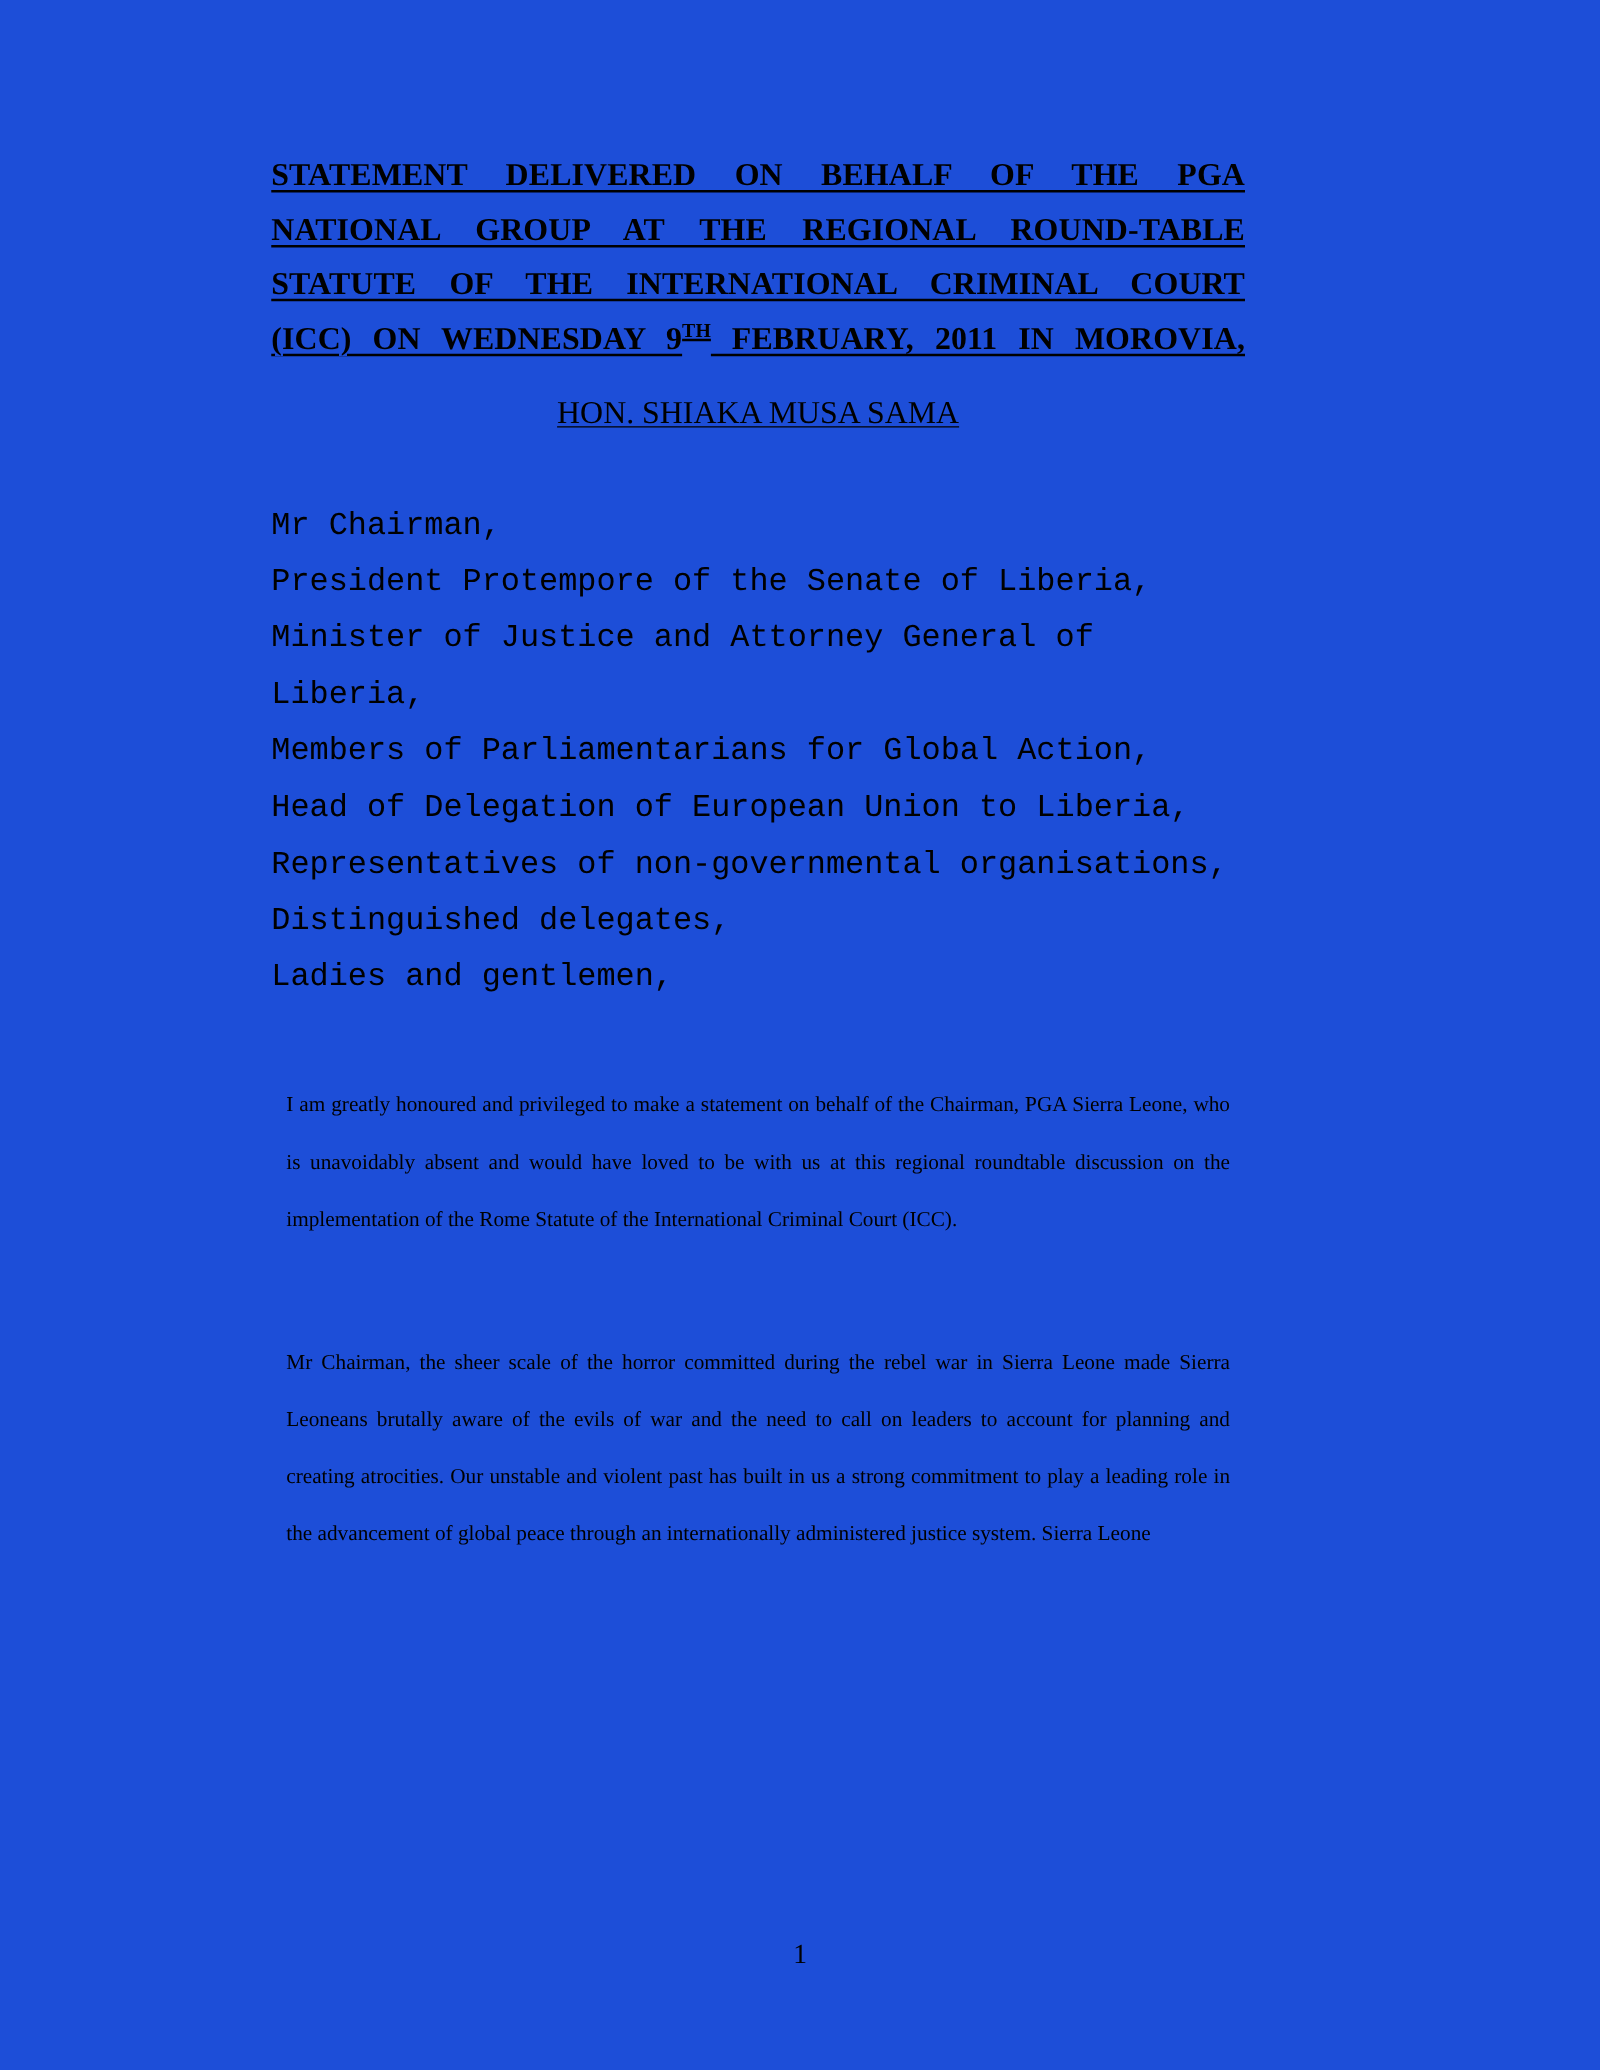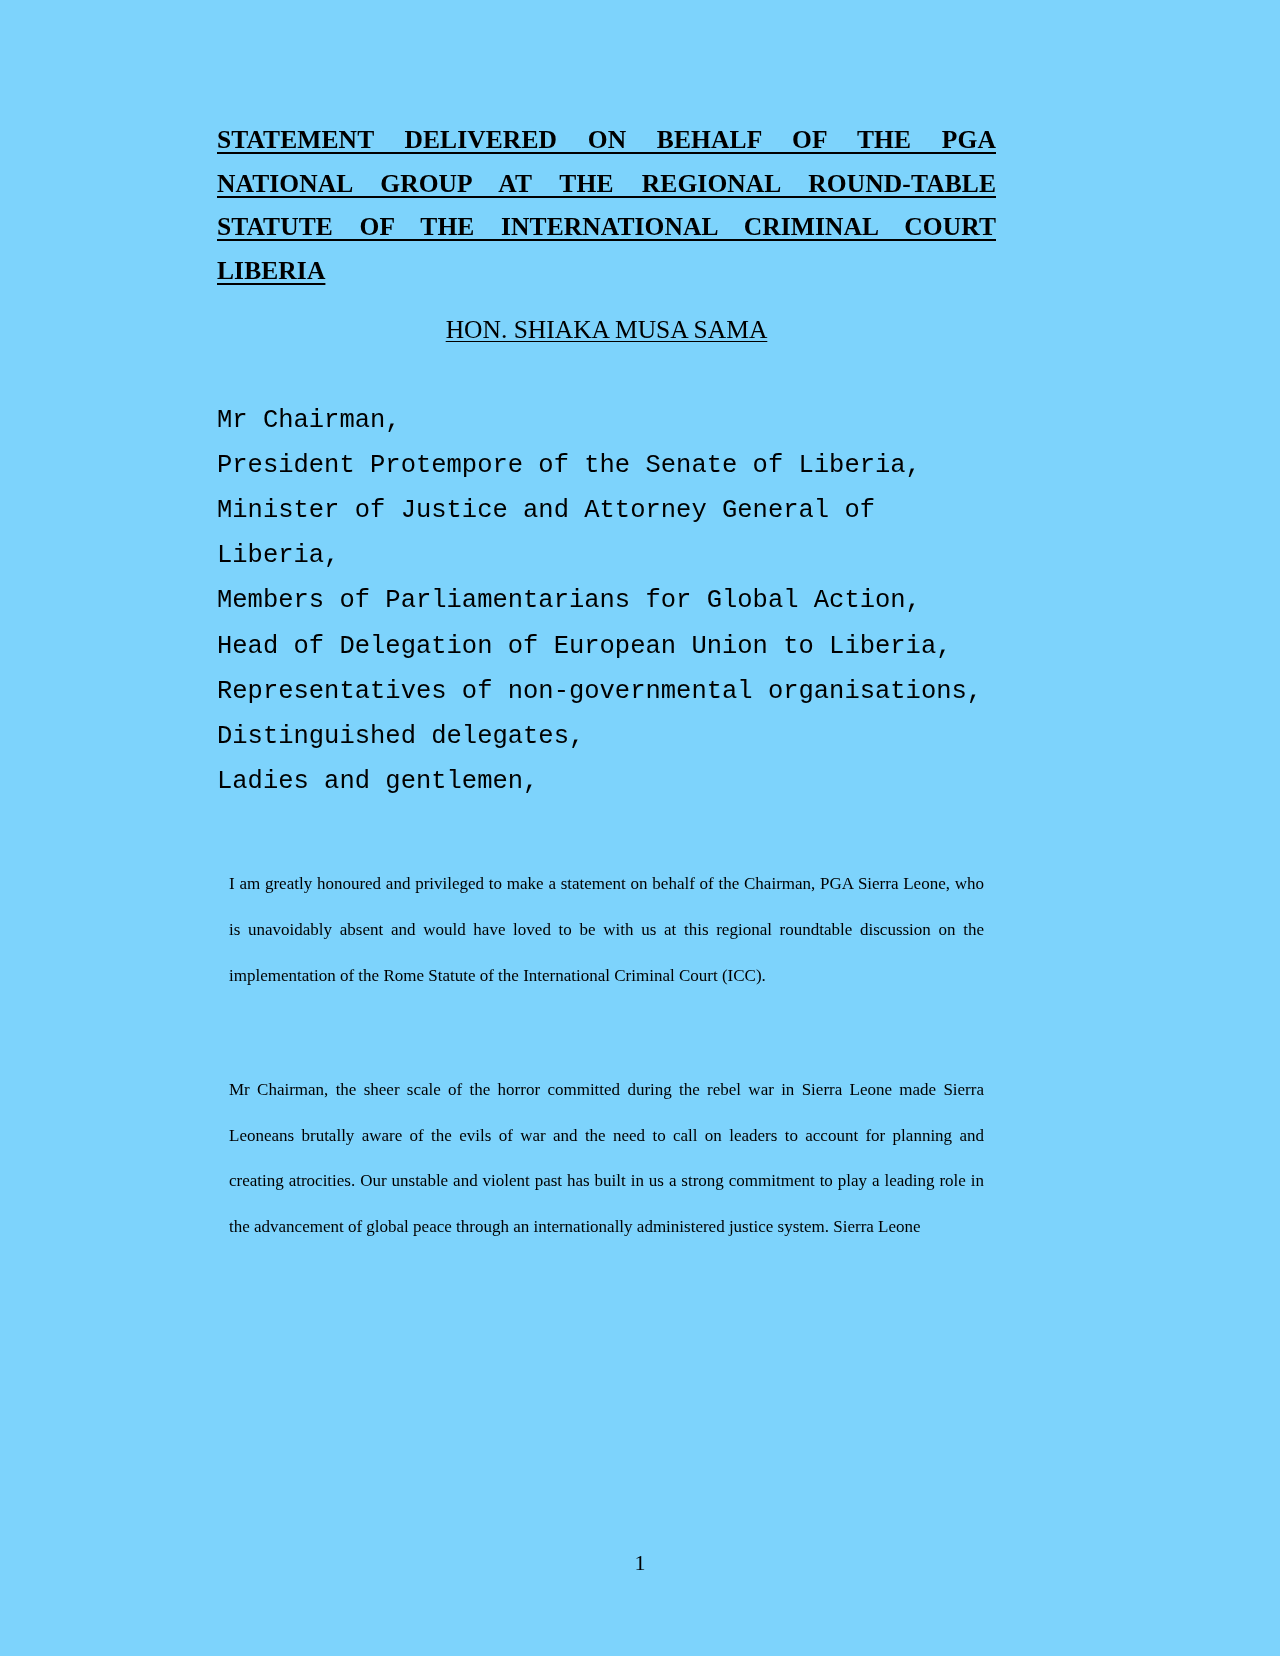--- a/index.html
+++ b/index.html
@@ -12,21 +12,21 @@
     height: 1656px;
     font-family: "Liberation Serif", "DejaVu Serif", serif;
     color: #000000;
     -webkit-font-smoothing: antialiased;
   }
 
   .page {
     position: relative;
     width: 1280px;
     height: 1656px;
-    background: #7dd3fc;
+    background: #1d4ed8;
     overflow: hidden;
   }
 
   .content {
     position: absolute;
     left: 217px;
     top: 118px;
     width: 779px;
   }
 
@@ -119,21 +119,21 @@
 <body>
 
 <div class="page">
 
   <div class="content">
 
     <h1 class="doc-title">
       <span class="tline u">STATEMENT DELIVERED ON BEHALF OF THE PGA</span>
       <span class="tline u">NATIONAL GROUP AT THE REGIONAL ROUND-TABLE</span>
       <span class="tline u">STATUTE OF THE INTERNATIONAL  CRIMINAL COURT</span>
-      <span class="tline last u">LIBERIA</span>
+      <span class="tline"><span class="u">(ICC) ON WEDNESDAY  9</span><sup class="ordsup">TH</sup><span class="u"> FEBRUARY, 2011 IN MOROVIA,</span></span>
     </h1>
 
     <p class="byline"><span class="u">HON. SHIAKA MUSA SAMA</span></p>
 
     <div class="gap-after-title"></div>
 
     <ul class="salutation">
       <li>Mr Chairman,</li>
       <li>President Protempore of the Senate of Liberia,</li>
       <li>Minister of Justice and Attorney General of Liberia,</li>

